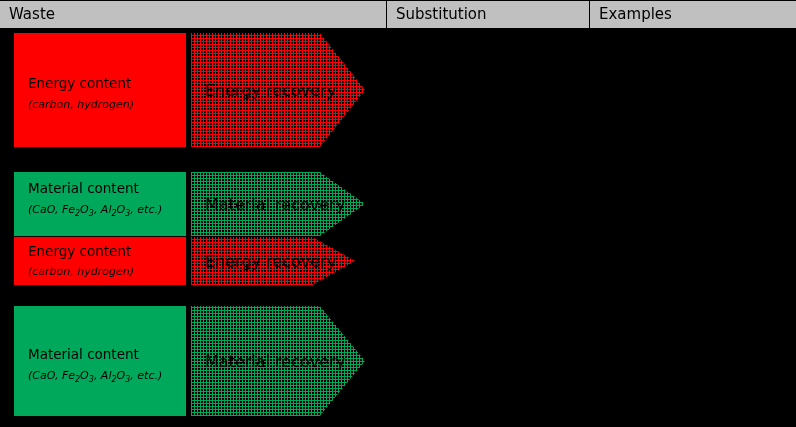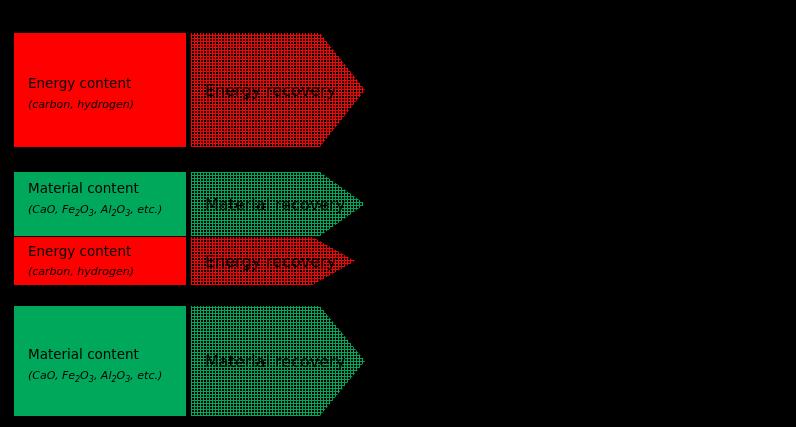--- a/index.html
+++ b/index.html
@@ -104,20 +104,25 @@
     white-space: nowrap;
     z-index: 2;
     letter-spacing: 0px;
   }
 </style>
 </head>
 <body>
 
 <div id="page">
 
+  <div class="header-bar">
+    <div class="header-cell c0">Waste</div>
+    <div class="header-cell c1">Substitution</div>
+    <div class="header-cell c2">Examples</div>
+  </div>
 
   <div class="waste-block" style="left:14px; top:33px; width:172px; height:114px; background:#ff0000;">
     <div class="wb-title" style="top:42px;">Energy content</div>
     <div class="wb-sub" style="top:65px;">(carbon, hydrogen)</div>
   </div>
 
   <div class="arrow-wrap" style="left:191px; top:33px; width:174px; height:114px;">
     <div class="arrow-shape arrow-red"></div>
     <div class="arrow-label">Energy recovery</div>
   </div>

